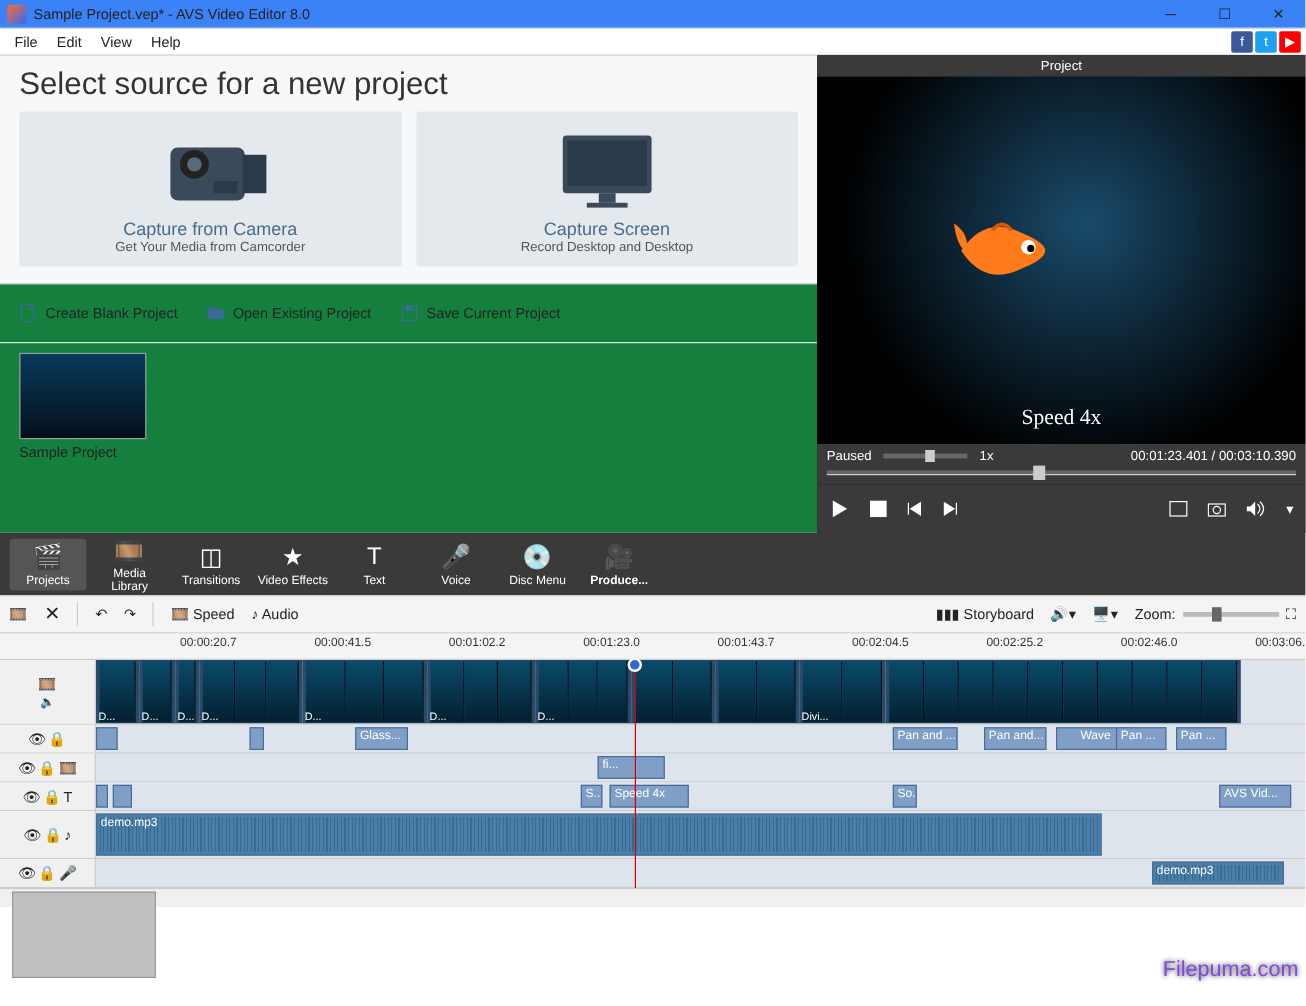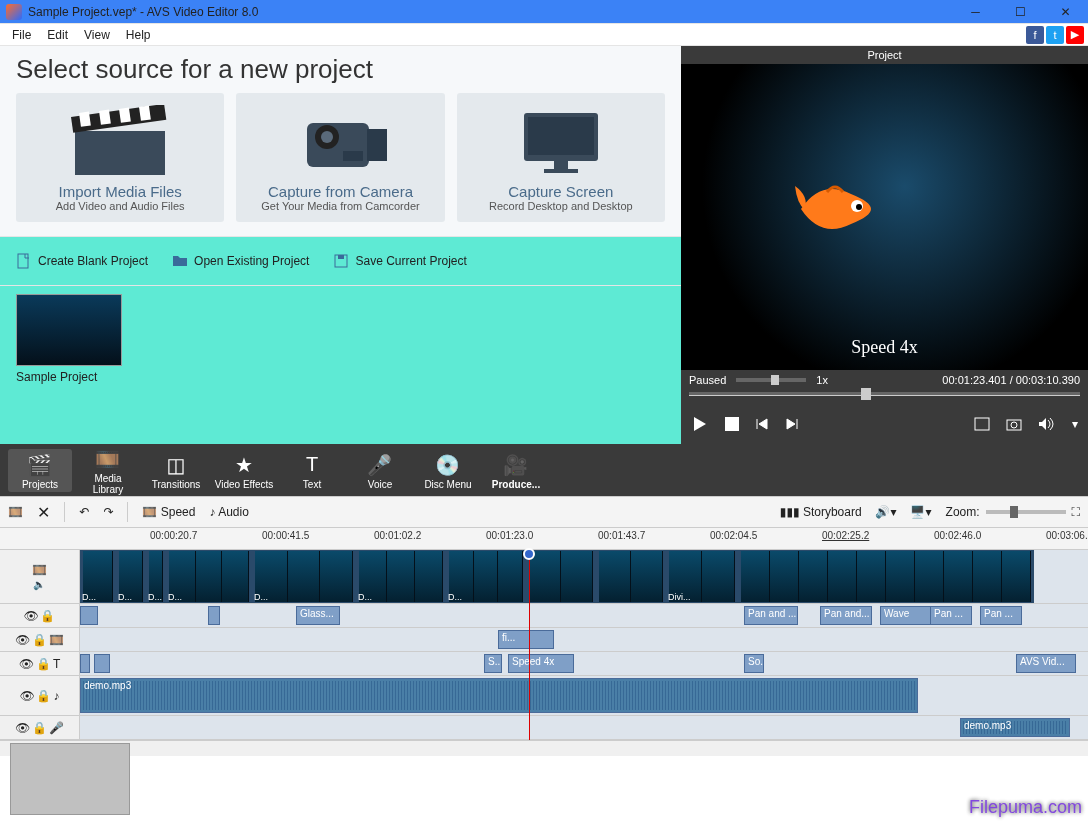--- a/index.html
+++ b/index.html
@@ -15,21 +15,21 @@
 .menubar { height:22px; display:flex; align-items:center; padding:0 4px; border-bottom:1px solid #e5e5e5; }
 .menubar .item { padding:2px 8px; cursor:pointer; }
 .menubar .spacer { flex:1; }
 .menubar .social { width:18px; height:18px; margin-left:2px; border-radius:2px; display:flex; align-items:center; justify-content:center; color:#fff; font-size:11px; cursor:pointer; }
 .social.fb { background:#3b5998; }
 .social.tw { background:#1da1f2; }
 .social.yt { background:#ff0000; }
 
 
 .main { display:flex; }
-.leftpane { width:681px; background:#5eead4; }
+.leftpane { width:681px; background:#15803d; }
 .rightpane { width:407px; background:#000; color:#fff; }
 
 
 .srcpanel { padding:8px 16px 6px 16px; background:#f6f8fa; }
 .srcpanel h1 { font-size:26px; font-weight:400; color:#333; margin-bottom:8px; }
 .srcrow { display:flex; gap:12px; margin-bottom:8px; }
 .srccard { flex:1; background:#e4e9ed; border-radius:3px; padding:6px 8px 10px; text-align:center; cursor:pointer; }
 .srccard .graphic { height:84px; display:flex; align-items:center; justify-content:center; }
 .srccard .ttl { color:#4a6b8a; font-size:15px; }
 .srccard .sub { color:#555; font-size:11px; }
@@ -123,36 +123,20 @@
   <div class="social tw">t</div>
   <div class="social yt">▶</div>
 </div>
 
 <div class="main">
 
   <div class="leftpane">
     <div class="srcpanel">
       <h1>Select source for a new project</h1>
       <div class="srcrow">
-        <div class="srccard">
-          <div class="graphic">
-            <svg width="110" height="72" viewBox="0 0 110 72">
-                <rect x="10" y="26" width="90" height="44" fill="#3a4a5a"></rect>
-                <rect x="6" y="12" width="94" height="16" fill="#222" transform="rotate(-8 6 12)"></rect>
-                <g fill="#fff">
-                  <rect x="14" y="8" width="10" height="14" transform="rotate(-8 14 8)"></rect>
-                  <rect x="34" y="6" width="10" height="14" transform="rotate(-8 34 6)"></rect>
-                  <rect x="54" y="4" width="10" height="14" transform="rotate(-8 54 4)"></rect>
-                  <rect x="74" y="2" width="10" height="14" transform="rotate(-8 74 2)"></rect>
-                </g>
-              </svg>
-          </div>
-          <div class="ttl">Import Media Files</div>
-          <div class="sub">Add Video and Audio Files</div>
-        </div>
         <div class="srccard">
           <div class="graphic">
             <svg width="110" height="72" viewBox="0 0 110 72">
                 <rect x="22" y="18" width="62" height="44" rx="6" fill="#3a4a5a"></rect>
                 <circle cx="42" cy="32" r="12" fill="#222"></circle>
                 <circle cx="42" cy="32" r="6" fill="#5a6a7a"></circle>
                 <rect x="82" y="24" width="20" height="32" fill="#2a3a4a"></rect>
                 <rect x="58" y="46" width="20" height="10" fill="#2a3a4a"></rect>
               </svg>
           </div>
@@ -316,21 +300,21 @@
   </div>
 </div>
 
 <div class="ruler" id="ruler">
     <span class="tick" style="left: 150px;">00:00:20.7</span>
     <span class="tick" style="left: 262px;">00:00:41.5</span>
     <span class="tick" style="left: 374px;">00:01:02.2</span>
     <span class="tick" style="left: 486px;">00:01:23.0</span>
     <span class="tick" style="left: 598px;">00:01:43.7</span>
     <span class="tick" style="left: 710px;">00:02:04.5</span>
-    <span class="tick" style="left: 822px; text-decoration: underline;">00:02:25.2</span>
+    <span class="tick" style="left: 822px;">00:02:25.2</span>
     <span class="tick" style="left: 934px;">00:02:46.0</span>
     <span class="tick" style="left: 1046px;">00:03:06.</span>
   </div>
 
 <div class="tracks" style="position:relative;">
   <div class="playhead" id="playhead" style="left: 528.56px;">
       <div class="head"></div>
     </div>
 
   <div class="track video">
@@ -406,21 +390,21 @@
     <div class="trackhdr">
         <span>👁</span>
         <span>🔒</span>
       </div>
     <div class="trackbody" id="track-fx">
         <div class="clip" style="left: 0px; width: 18px;"><span class="lbl"></span></div>
         <div class="clip" style="left: 128px; width: 12px;"><span class="lbl"></span></div>
         <div class="clip" style="left: 216px; width: 44px;"><span class="lbl">Glass...</span></div>
         <div class="clip" style="left: 664px; width: 54px;"><span class="lbl">Pan and ...</span></div>
         <div class="clip" style="left: 740px; width: 52px;"><span class="lbl">Pan and...</span></div>
-        <div class="clip" style="left: 800px; width: 66px;"><span class="lbl">Wave</span></div>
+        <div class="clip" style="left: 800px; width: 66px; text-align: center;"><span class="lbl">Wave</span></div>
         <div class="clip" style="left: 850px; width: 42px;"><span class="lbl">Pan ...</span></div>
         <div class="clip" style="left: 900px; width: 42px;"><span class="lbl">Pan ...</span></div>
       </div>
   </div>
   <div class="track overlay">
     <div class="trackhdr">
         <span>👁</span>
         <span>🔒</span>
         <span>🎞️</span>
       </div>

